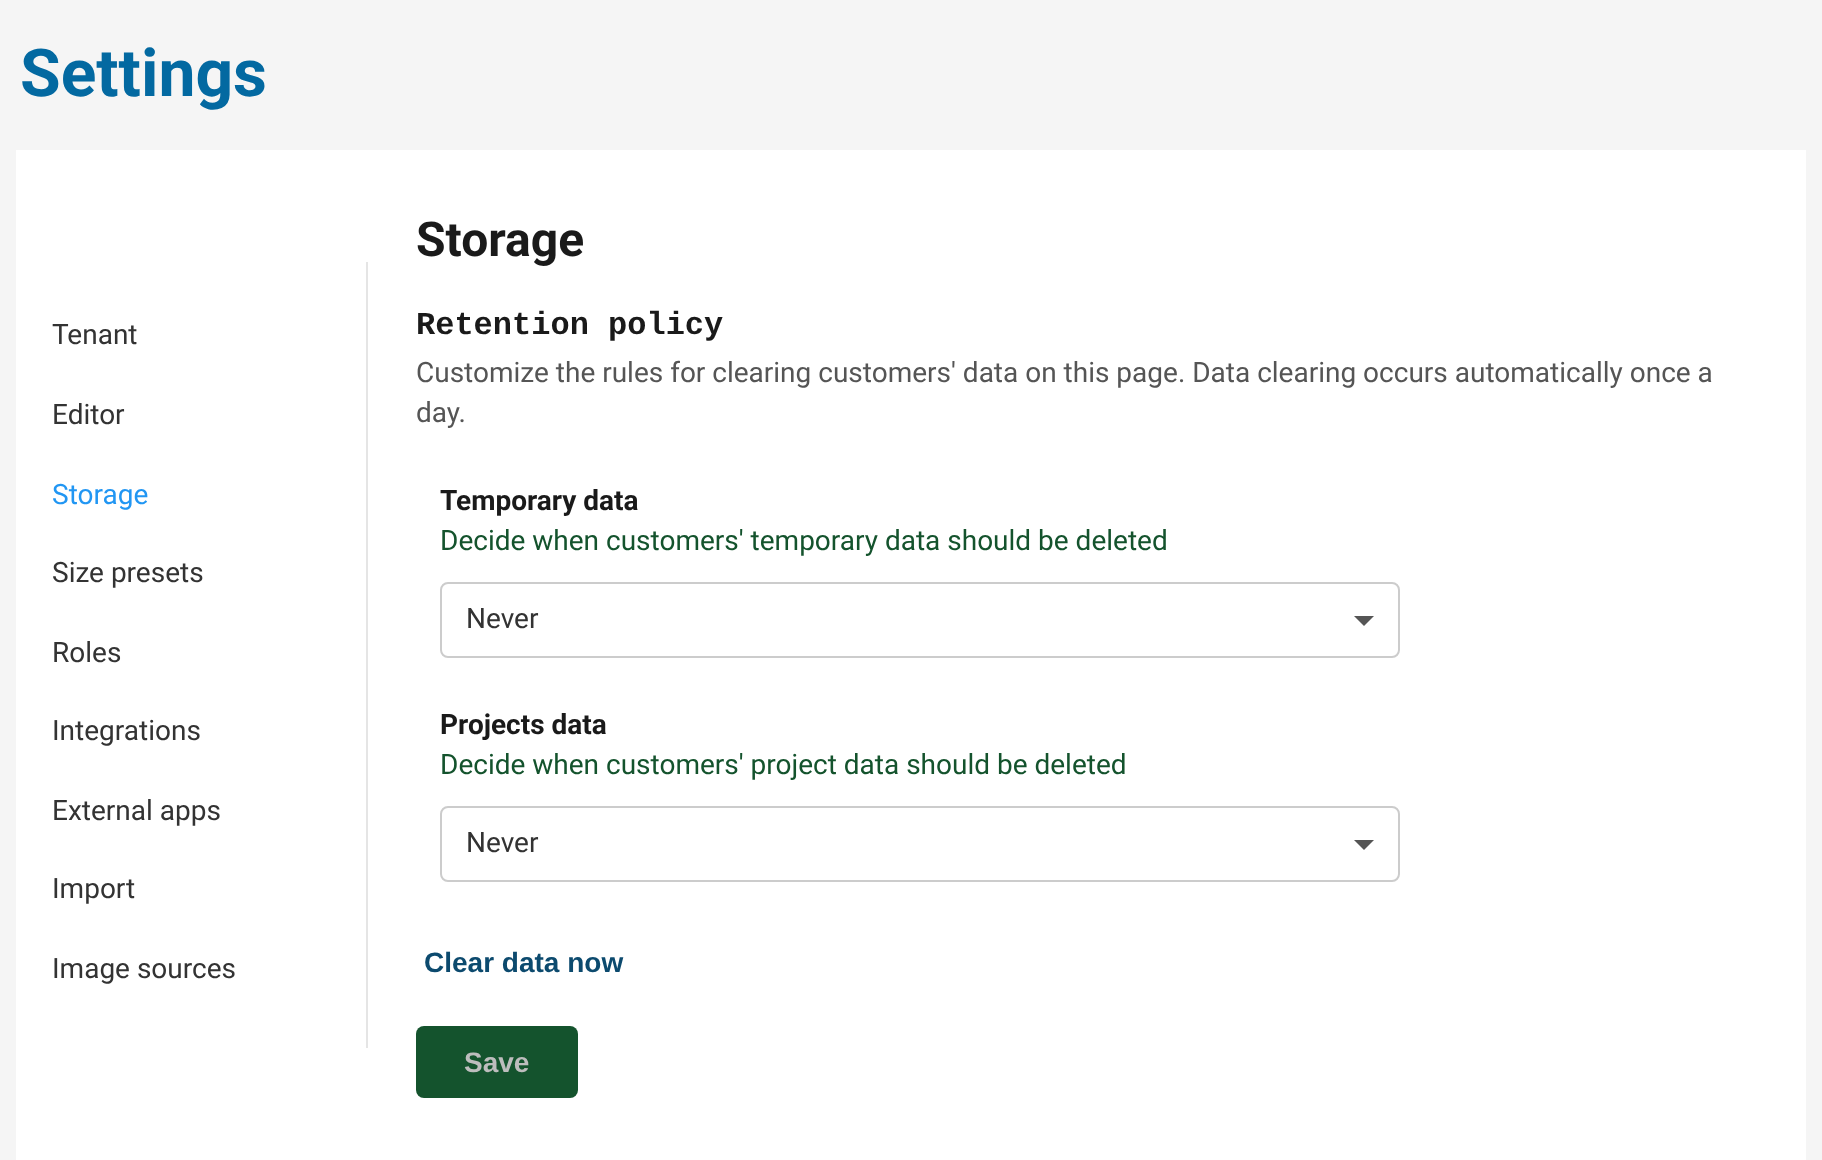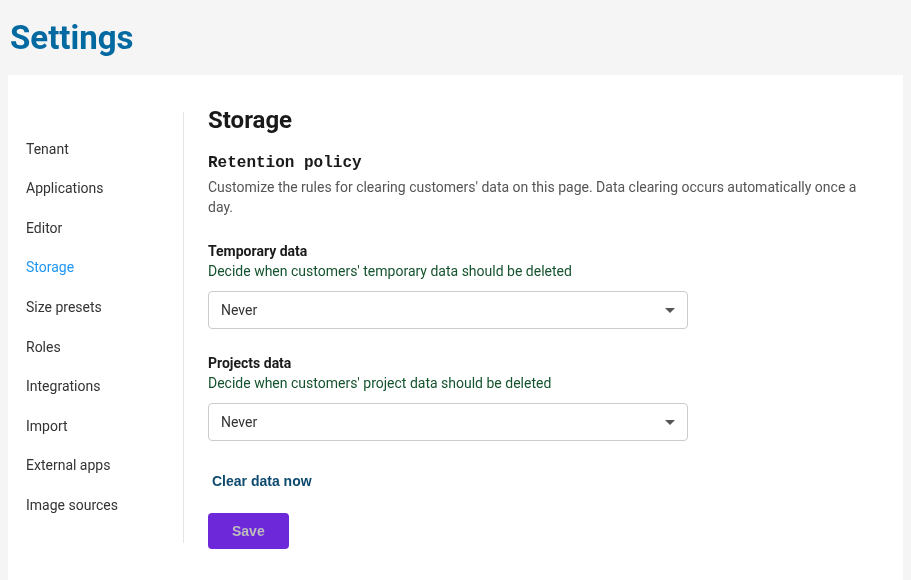--- a/index.html
+++ b/index.html
@@ -62,20 +62,21 @@
       font-family: Liberation Mono, monospace;
     }
     .section-desc {
       font-size: 14px;
       color: #555;
       margin-bottom: 26px;
       line-height: 1.4;
     }
     .field-block {
       margin-bottom: 26px;
+      margin-left: 12px;
     }
     .field-label {
       font-size: 14px;
       font-weight: 700;
       color: #1a1a1a;
       margin-bottom: 4px;
     }
     .field-desc {
       font-size: 14px;
       color: #14532d;
@@ -114,46 +115,45 @@
       border: none;
       padding: 6px 4px;
       cursor: pointer;
       margin-bottom: 18px;
       display: block;
     }
     .save-button {
       font-size: 14px;
       font-weight: 600;
       color: #bdbdbd;
-      background: #6d28d9;
+      background: #14532d;
       border: none;
       border-radius: 4px;
       padding: 10px 24px;
       cursor: pointer;
     }
   </style>
 </head>
 <body>
 
 <div class="page-header">
   <h1 class="page-title">Settings</h1>
 </div>
 
 <div class="content-card">
 
   <nav class="sidebar">
     <div class="sidebar-item">Tenant</div>
-    <div class="sidebar-item">Applications</div>
     <div class="sidebar-item">Editor</div>
     <div class="sidebar-item active">Storage</div>
     <div class="sidebar-item">Size presets</div>
     <div class="sidebar-item">Roles</div>
     <div class="sidebar-item">Integrations</div>
+    <div class="sidebar-item">External apps</div>
     <div class="sidebar-item">Import</div>
-    <div class="sidebar-item">External apps</div>
     <div class="sidebar-item">Image sources</div>
   </nav>
 
   <main class="main">
     <h2 class="main-title">Storage</h2>
 
     <div>
       <div class="section-title">Retention policy</div>
       <div class="section-desc">Customize the rules for clearing customers' data on this page. Data clearing occurs automatically once a day.</div>
     </div>

